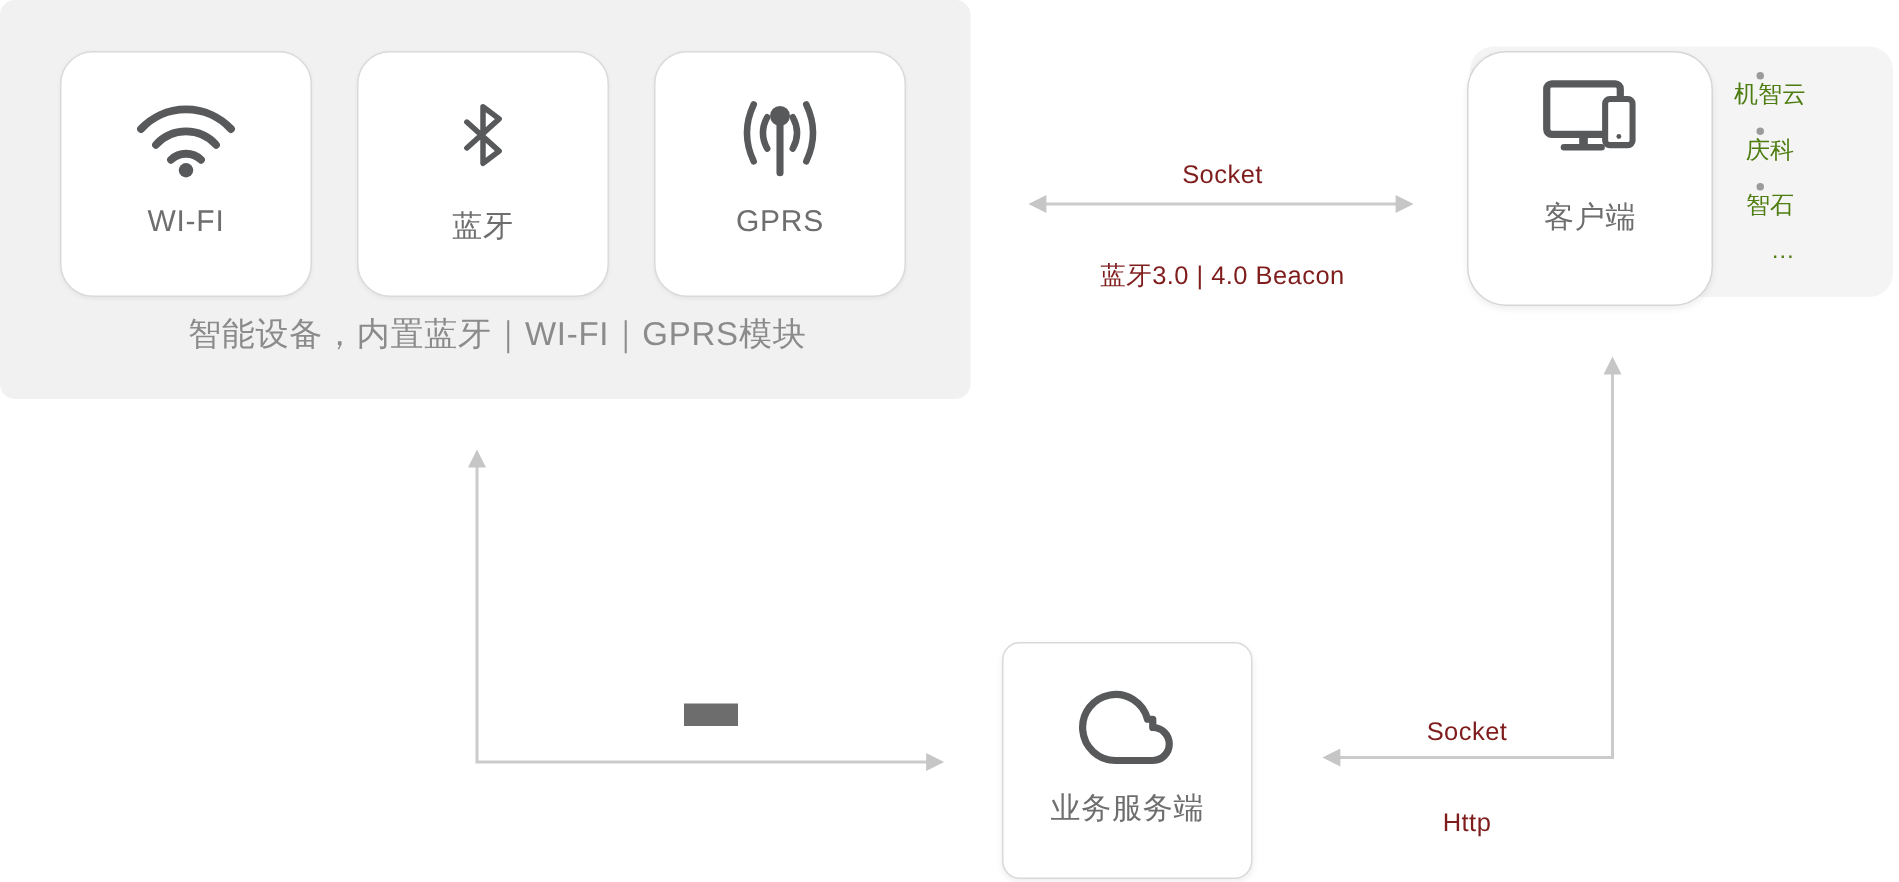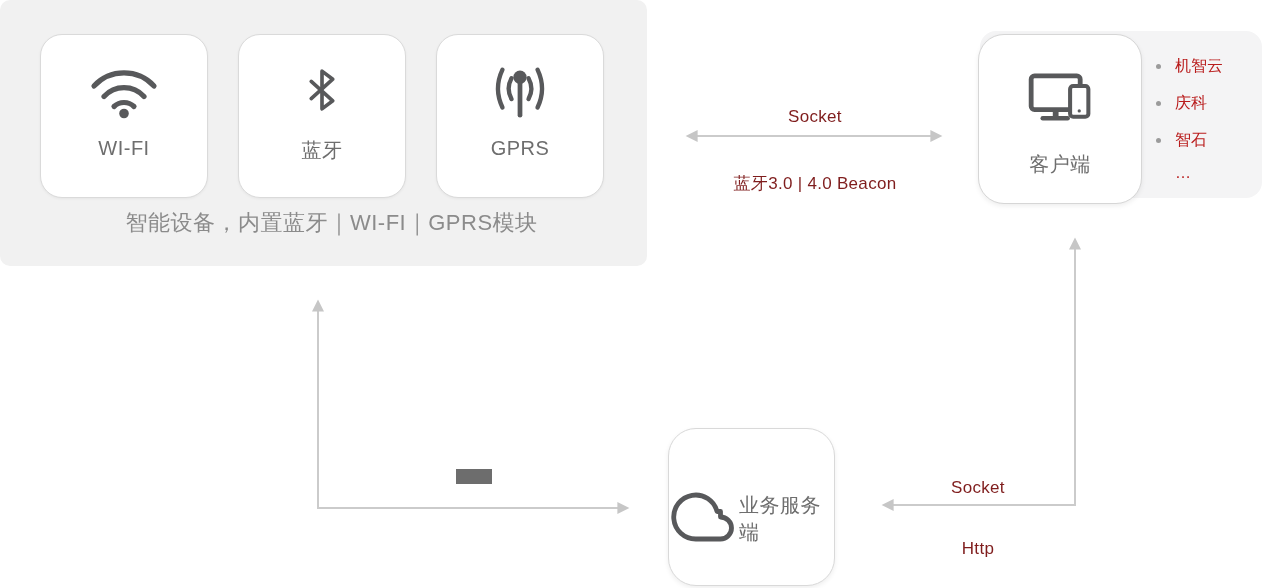--- a/index.html
+++ b/index.html
@@ -24,37 +24,37 @@
   .device-caption{
     position:absolute;left:0;top:208px;width:100%;padding-left:16px;box-sizing:border-box;
     text-align:center;font-size:22px;color:#8b8b8b;letter-spacing:.5px;
   }
   
   .client-panel{
     position:absolute;left:980px;top:31px;width:282px;height:167px;
     background:#f4f4f5;border-radius:16px;
   }
   .vendor-list{position:absolute;left:1156px;top:48px;}
-  .vendor-item{display:flex;align-items:center;height:37px;font-size:16px;color:#b91c1c;}
+  .vendor-item{display:flex;align-items:center;height:37px;font-size:16px;color:#4d7c0f;flex-direction:column;}
   .vendor-item .dot{
     width:5px;height:5px;border-radius:50%;background:#9b9b9b;margin-right:14px;flex:0 0 auto;
   }
   .vendor-item.ellipsis{height:28px;padding-left:19px;letter-spacing:2px;}
   .client-card{
     position:absolute;left:978px;top:34px;width:164px;height:170px;
     background:#ffffff;border:1px solid #d6d6d6;border-radius:26px;box-sizing:border-box;
-    display:flex;flex-direction:column;align-items:center;padding-top:36px;
+    display:flex;flex-direction:column;align-items:center;padding-top:16px;
     box-shadow:0 2px 5px rgba(0,0,0,0.07);
   }
   .client-card .card-label{margin-top:26px;}
   
   .server-card{
     position:absolute;left:668px;top:428px;width:167px;height:158px;
-    background:#ffffff;border:1px solid #d9d9d9;border-radius:28px;box-sizing:border-box;
-    display:flex;align-items:center;padding-top:20px;
+    background:#ffffff;border:1px solid #d9d9d9;border-radius:12px;box-sizing:border-box;
+    display:flex;flex-direction:column;align-items:center;padding-top:20px;
     box-shadow:0 2px 5px rgba(0,0,0,0.07);
   }
   .server-card .card-label{margin-top:4px;}
   
   .conn-label{position:absolute;font-size:17px;color:#7f1d1d;text-align:center;letter-spacing:.3px;margin-top:12px;}
   .lbl-socket-top{left:715px;top:95px;width:200px;}
   .lbl-beacon{left:665px;top:160px;width:300px;}
   .lbl-tcp{left:395px;top:525px;width:160px;}
   .lbl-socket-right{left:878px;top:466px;width:200px;}
   .lbl-http{left:878px;top:527px;width:200px;}

